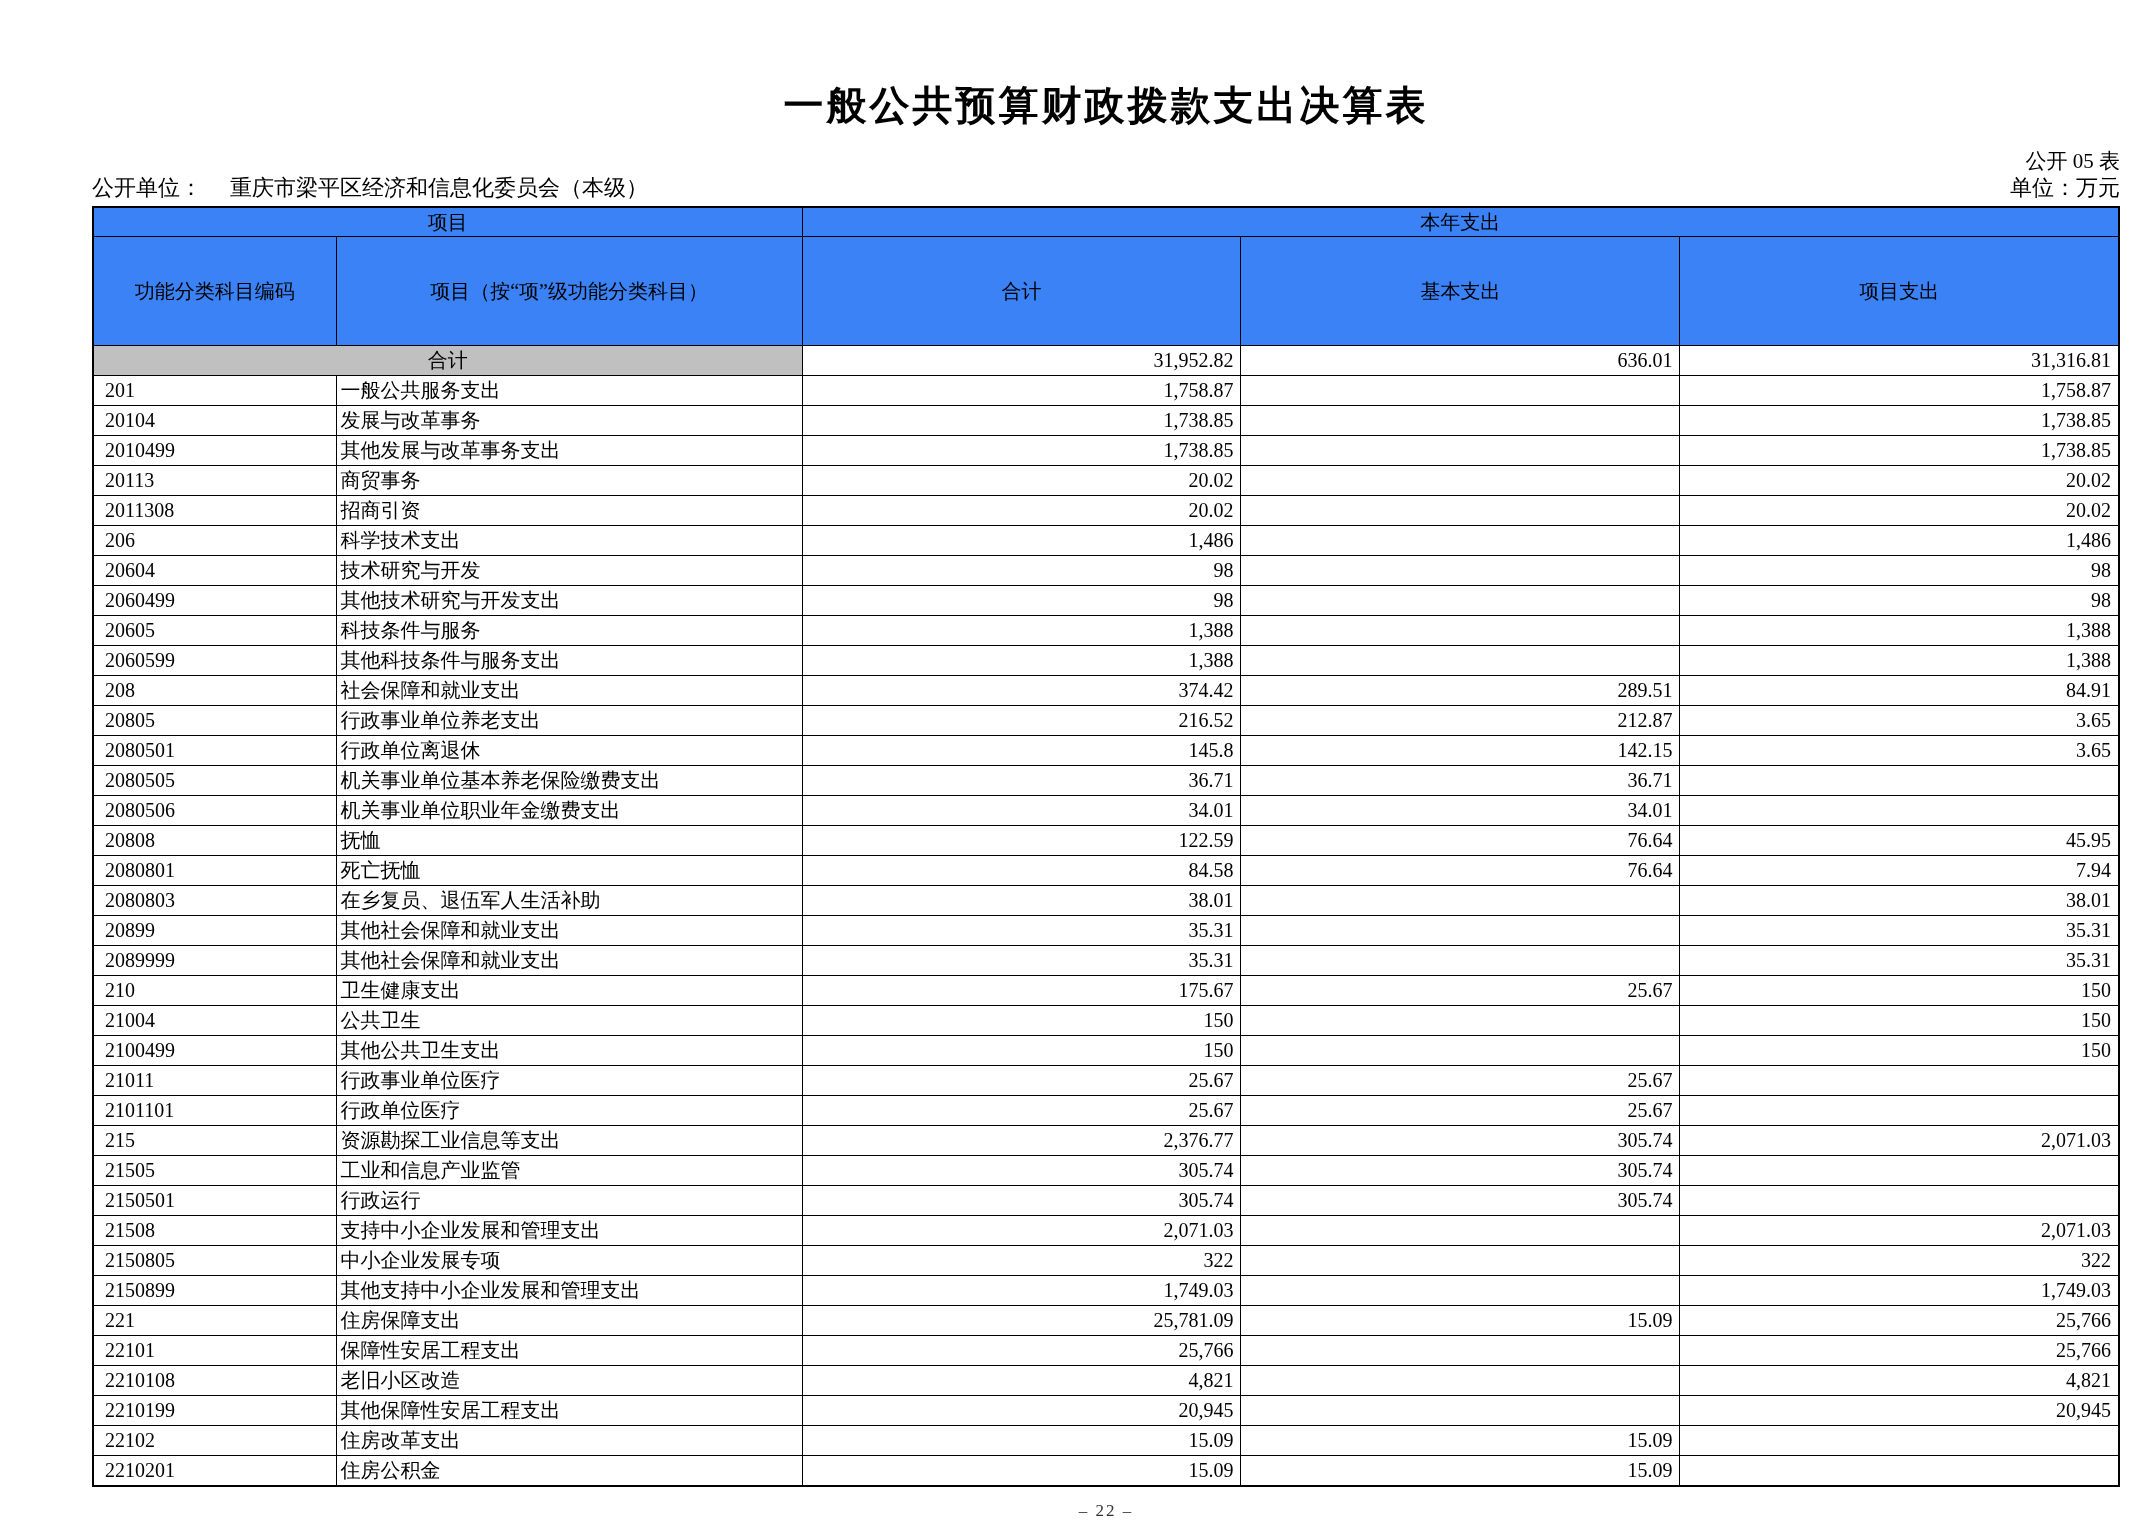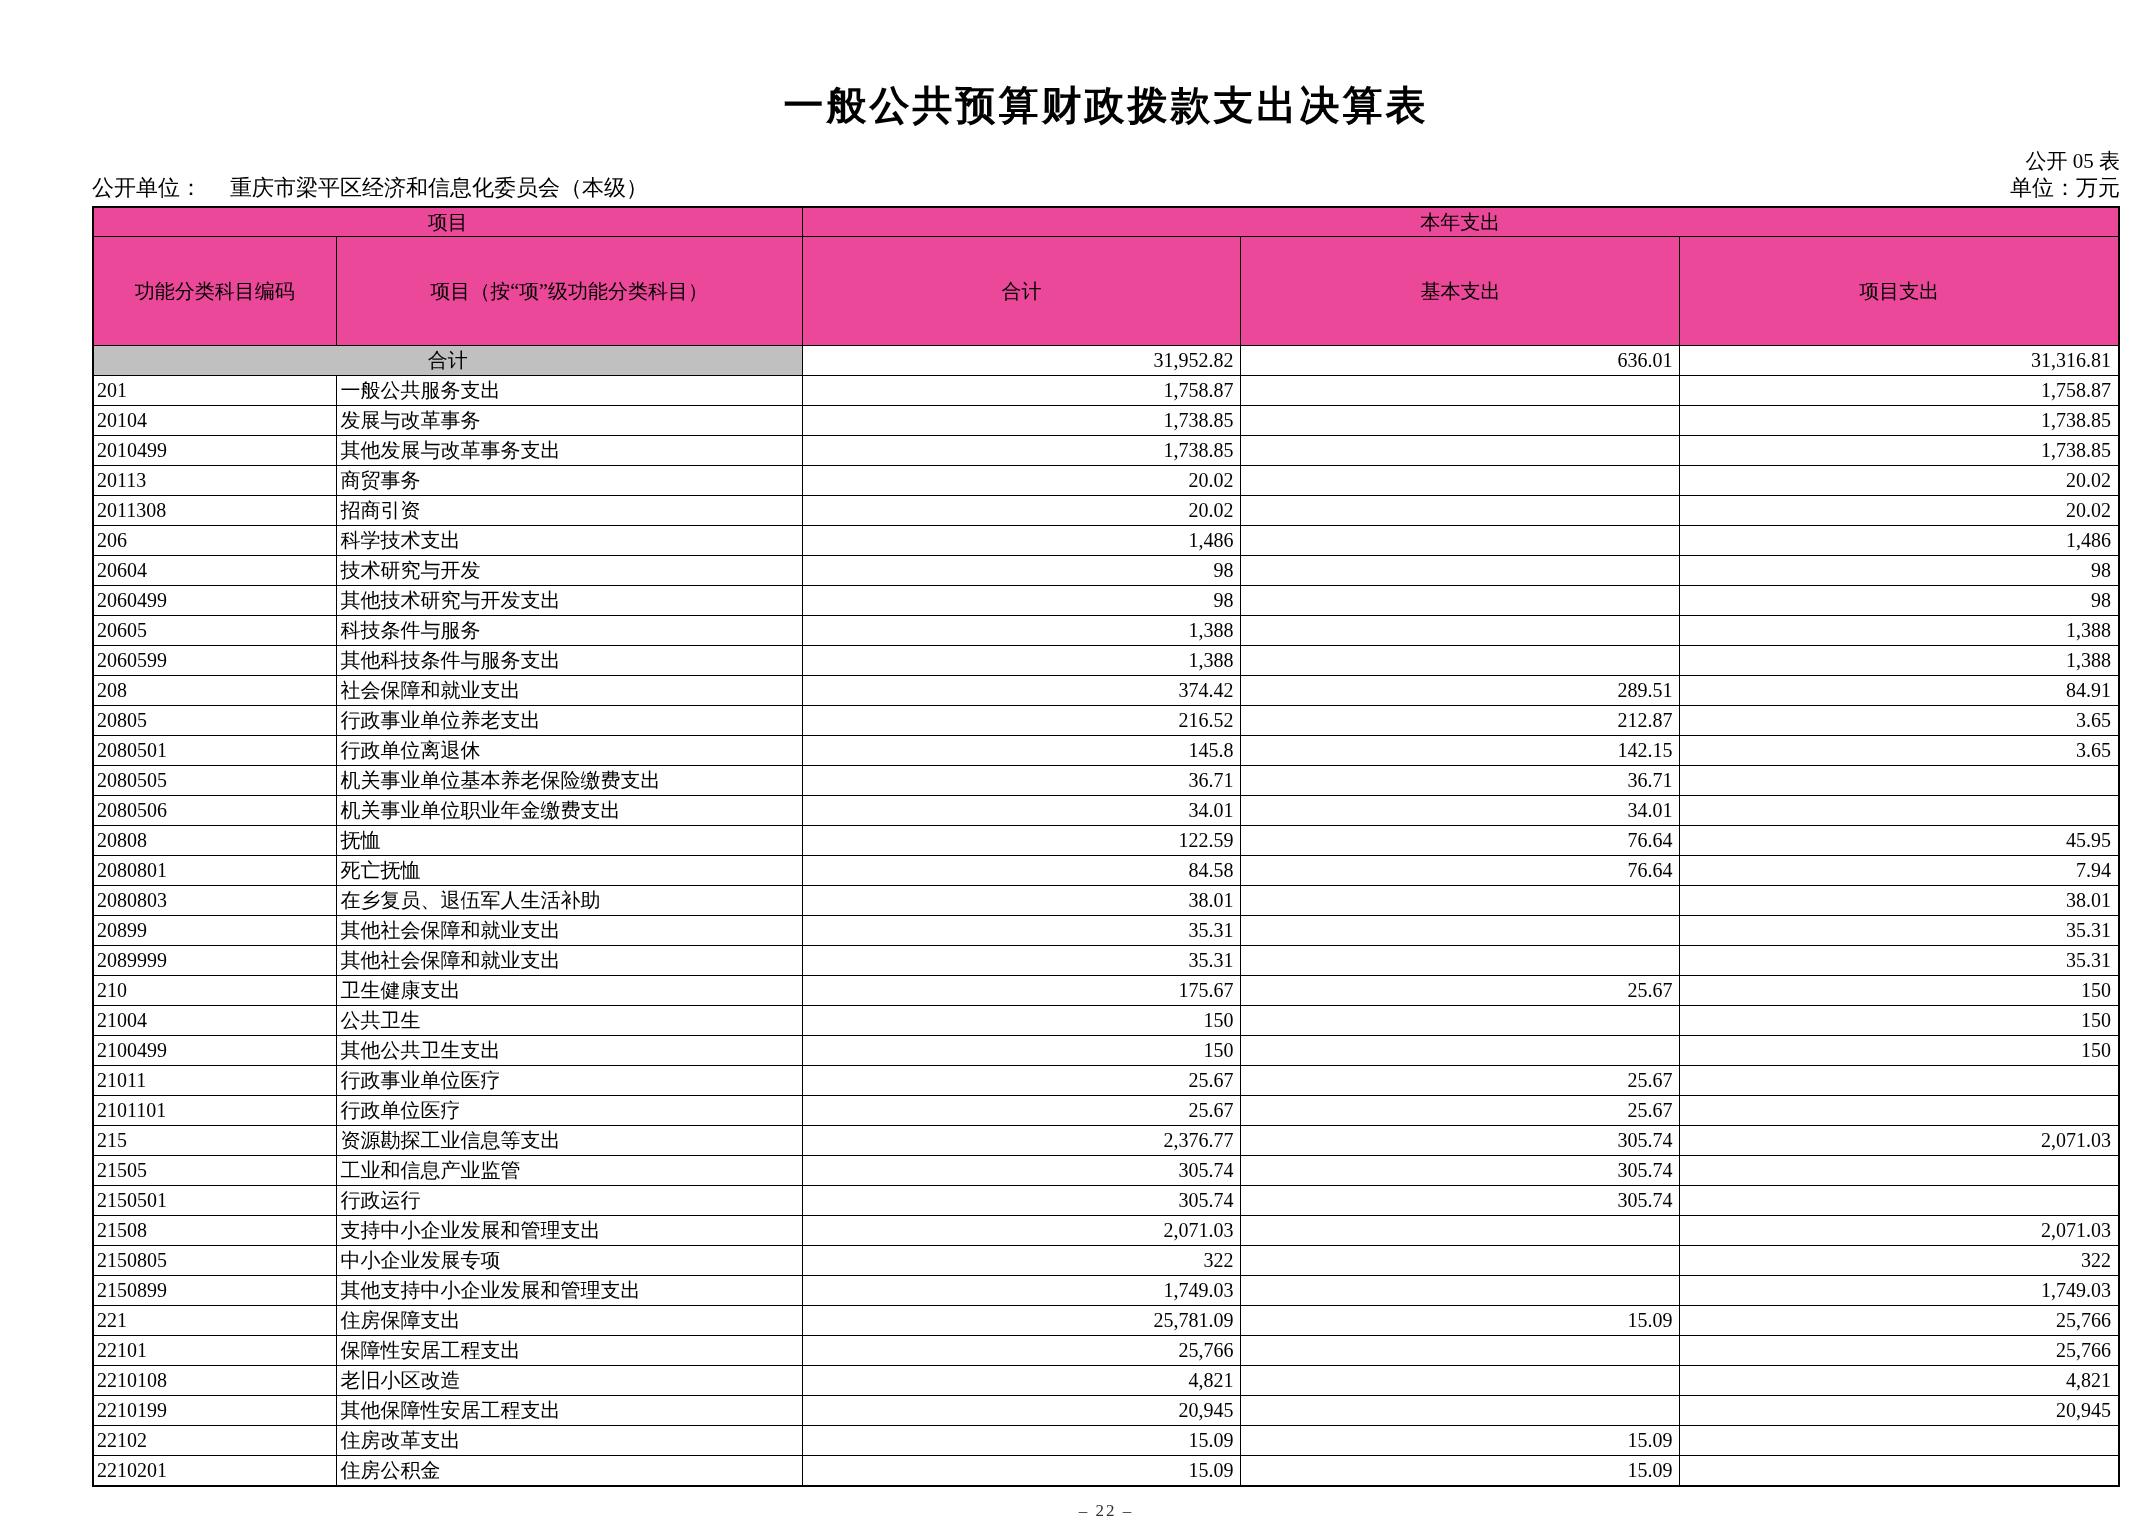--- a/index.html
+++ b/index.html
@@ -20,24 +20,24 @@
   }
   .meta-line .unit-name{margin-left:28px;}
   table{
     width:100%;border-collapse:collapse;table-layout:fixed;
     font-size:20px;border:2px solid #000;
   }
   th,td{
     border:1px solid #000;overflow:hidden;white-space:nowrap;
     padding:0 6px;height:29px;font-weight:normal;
   }
-  thead th{background:#ec4899;text-align:center;}
+  thead th{background:#3b82f6;text-align:center;}
   tr.h1row th{height:28px;}
   tr.h2row th{height:108px;}
-  td.code{text-align:left;padding-left:3px;}
+  td.code{text-align:left;padding-left:11px;}
   td.name{text-align:left;padding-left:4px;}
   td.num{text-align:right;padding-right:7px;}
   tr.total-row td.gray{background:#c0c0c0;text-align:center;}
   .footer{
     text-align:center;font-size:17px;color:#333;margin-top:14px;
     letter-spacing:2px;
   }
 </style>
 </head>
 <body>

